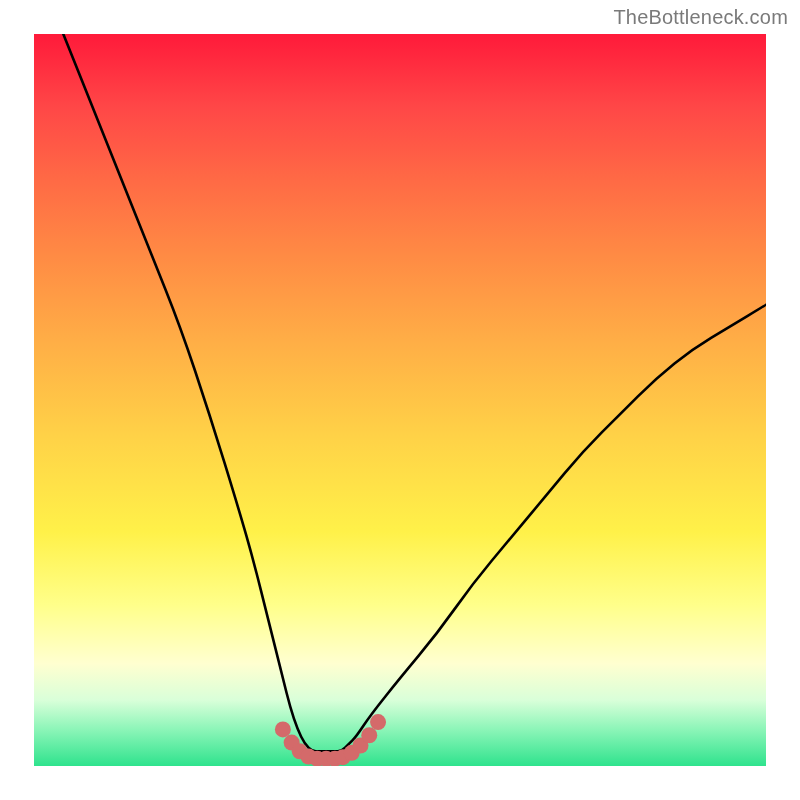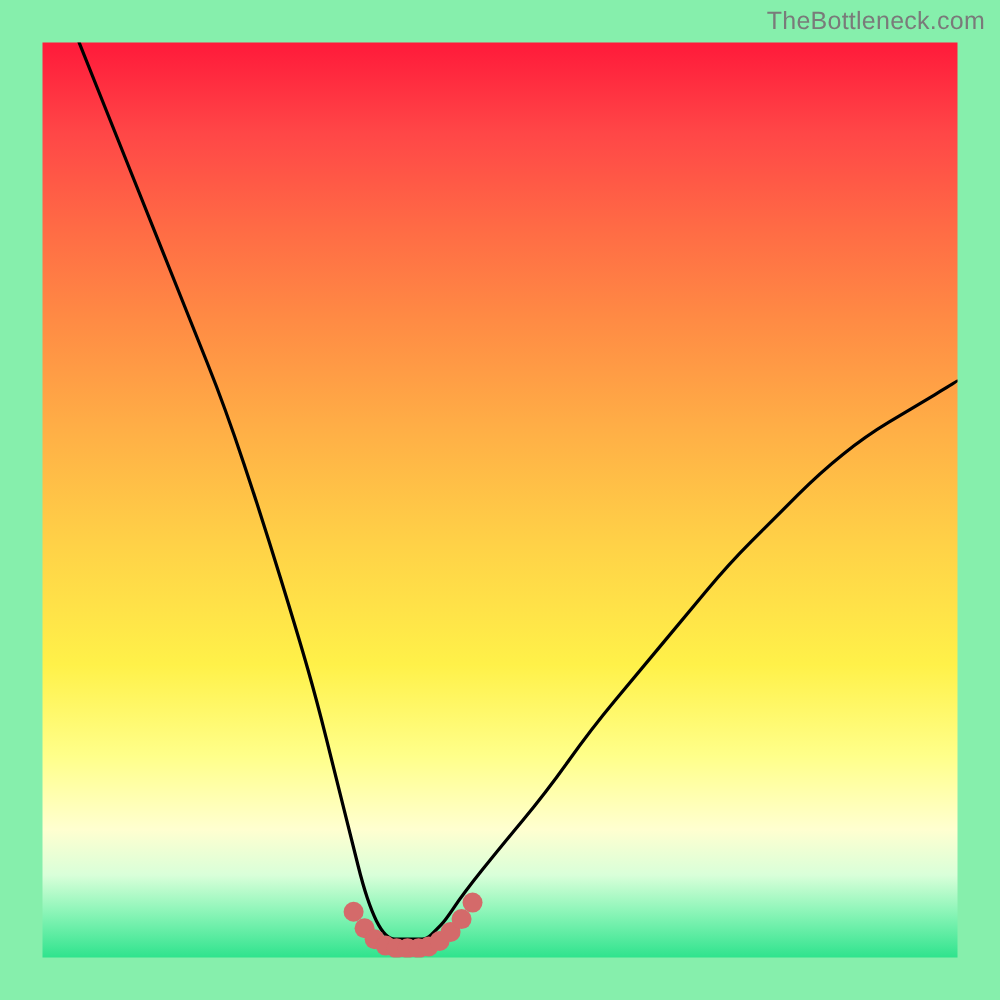--- a/index.html
+++ b/index.html
@@ -10,21 +10,21 @@
     background: #000;
     overflow: hidden;
     font-family: Arial, Helvetica, sans-serif;
   }
   .frame {
     position: absolute;
     left: 0;
     top: 0;
     width: 800px;
     height: 800px;
-    background: #86efac;
+    background: #ffffff;
   }
   .plot {
     position: absolute;
     left: 34px;
     top: 34px;
     width: 732px;
     height: 732px;
     background: linear-gradient(to bottom,
       #ff1a3a 0%,
       #ff4747 10%,

